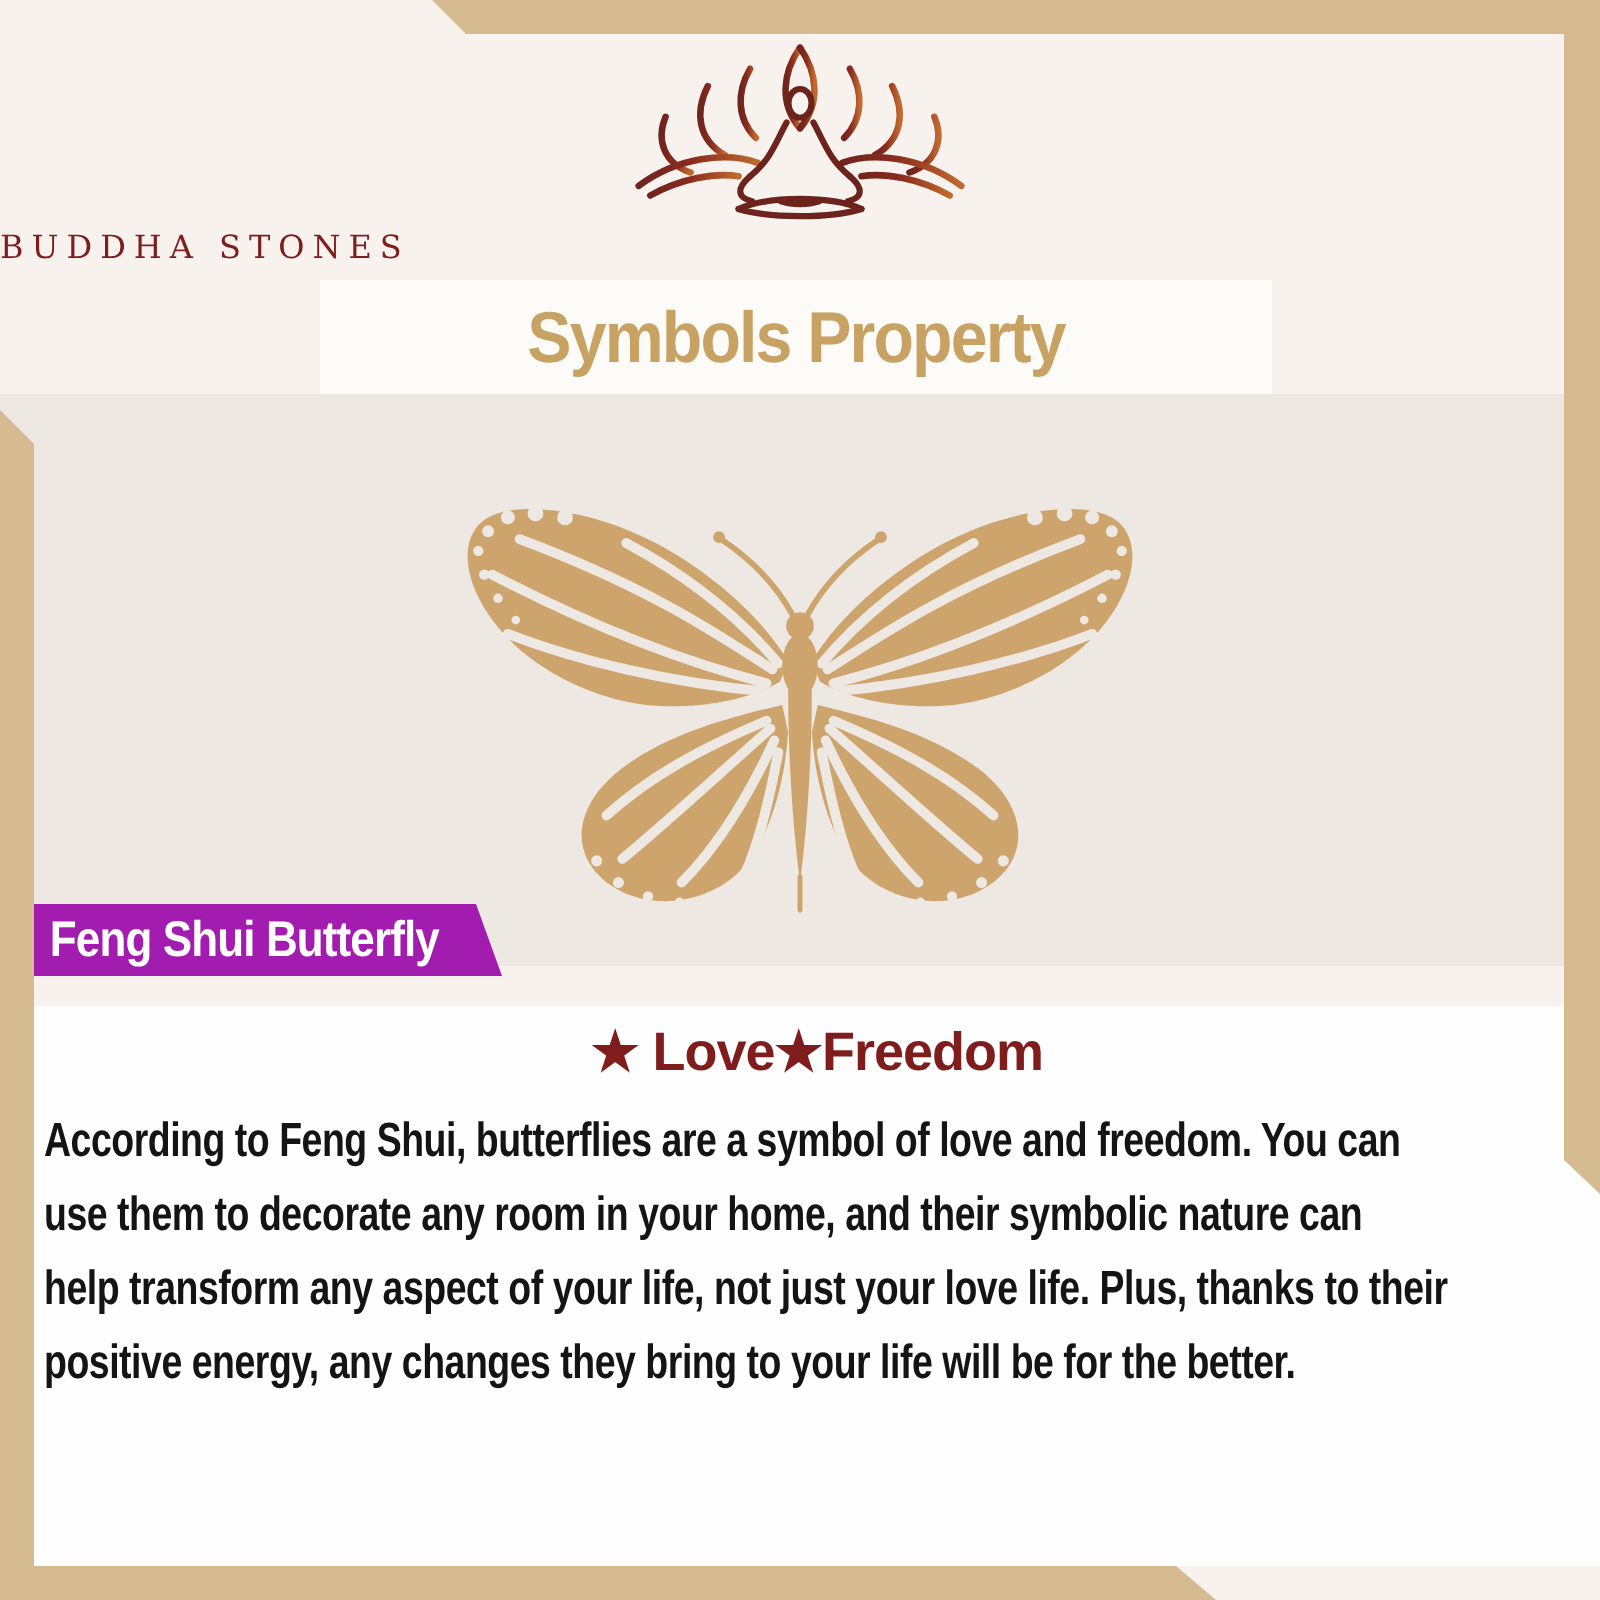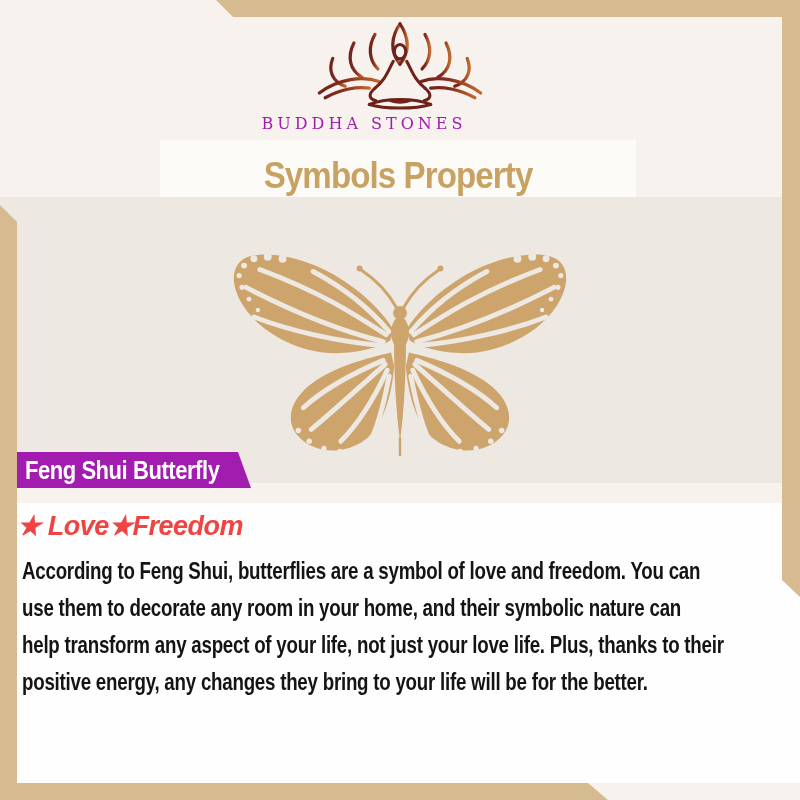--- a/index.html
+++ b/index.html
@@ -16,44 +16,44 @@
     clip-path:polygon(216px 0,100% 0,100% 100%,233px 100%);}
   .strip-right{left:782px;top:0;width:18px;height:597px;
     clip-path:polygon(0 0,100% 0,100% 100%,0 580px);}
   .strip-left{left:0;top:205px;width:17px;height:595px;
     clip-path:polygon(0 0,100% 17px,100% 100%,0 100%);}
   .strip-bottom{left:0;top:783px;width:608px;height:17px;
     clip-path:polygon(0 0,588px 0,100% 100%,0 100%);}
 
   
   .logo{position:absolute;left:310px;top:20px;width:180px;height:96px;}
-  .brand{position:absolute;left:0;top:114px;width:728px;text-align:center;
+  .brand{position:absolute;left:0;top:114px;width:728px;text-align:left;
     font-family:"DejaVu Serif","Liberation Serif",serif;
-    font-size:16px;letter-spacing:4px;color:#a21caf;font-weight:500;}
+    font-size:16px;letter-spacing:4px;color:#7f1d1d;font-weight:500;}
 
   
   .title-band{position:absolute;left:160px;top:140px;width:476px;height:57px;
-    background:#fdfbf8;display:flex;align-items:flex-end;justify-content:center;}
+    background:#fdfbf8;display:flex;align-items:center;justify-content:center;}
   .title-band h1{margin:0;font-size:36px;font-weight:bold;color:#c7a263;
     letter-spacing:-1px;transform:scaleX(.92);white-space:nowrap;}
 
   
   .butterfly{position:absolute;left:222px;top:236px;width:356px;height:227px;}
 
   
   .banner{position:absolute;left:17px;top:452px;width:234px;height:36px;background:#a21caf;
     clip-path:polygon(0 0,221px 0,234px 36px,0 36px);
     display:flex;align-items:center;}
   .banner span{font-size:25px;font-weight:bold;color:#ffffff;letter-spacing:-.5px;
     transform:scaleX(.88);transform-origin:left center;padding-left:9px;white-space:nowrap;}
 
   
   .panel{position:absolute;left:17px;top:503px;width:783px;height:280px;background:#fefefe;}
-  .tagline{margin-top:7px;font-size:27px;font-weight:bold;
-    color:#ef4444;letter-spacing:-.5px;font-style:italic;}
+  .tagline{margin-top:7px;text-align:center;font-size:27px;font-weight:bold;
+    color:#7f1d1d;letter-spacing:-.5px;}
   .paragraph{margin:10px 0 0 5px;width:985px;transform:scaleX(.78);
     transform-origin:left top;color:#141414;}
   .paragraph div{font-size:24px;line-height:37px;font-weight:bold;
     letter-spacing:-.3px;white-space:nowrap;}
 </style>
 </head>
 <body>
 
 <div class="canvas">
 

